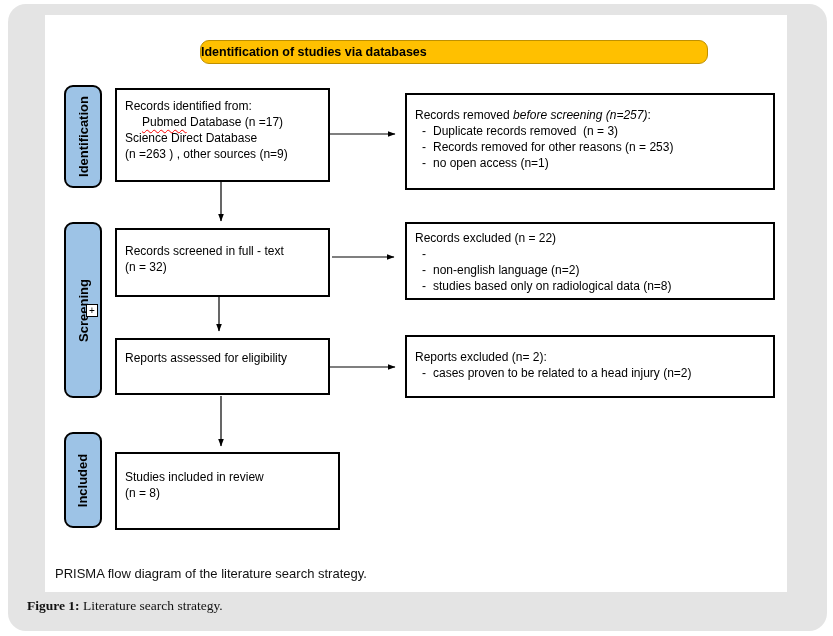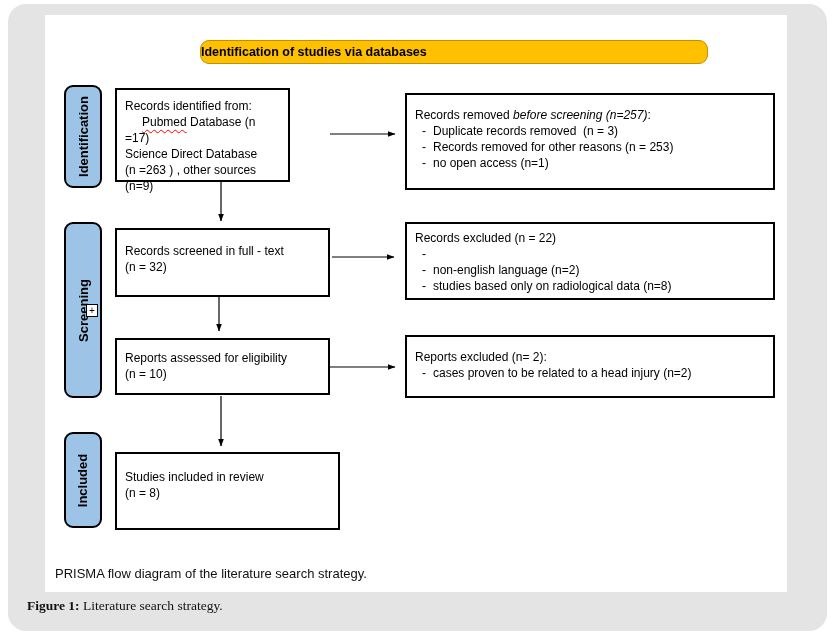--- a/index.html
+++ b/index.html
@@ -22,21 +22,21 @@
                border:2px solid var(--box-border); border-radius:9px;
                display:flex; align-items:center; justify-content:center;}
   .stage-label span{transform:rotate(-90deg); white-space:nowrap;
                     font-size:13px; font-weight:bold; color:#000;}
   #stage-identification{top:85px; height:103px;}
   #stage-screening{top:222px; height:176px;}
   #stage-included{top:432px; height:96px;}
 
   .flowbox{position:absolute; background:#ffffff; border:2px solid var(--box-border);
            font-size:12px; line-height:16px; color:#000;}
-  #box-identified{left:115px; top:88px; width:175px; height:94px; padding:8px 8px;}
+  #box-identified{left:115px; top:88px; width:215px; height:94px; padding:8px 8px;}
   #box-screened{left:115px; top:228px; width:215px; height:69px; padding:13px 8px;}
   #box-assessed{left:115px; top:338px; width:215px; height:57px; padding:10px 8px;}
   #box-included{left:115px; top:452px; width:225px; height:78px; padding:15px 8px;}
   #rbox-removed{left:405px; top:93px; width:370px; height:97px; padding:12px 8px;}
   #rbox-excluded-records{left:405px; top:222px; width:370px; height:78px; padding:6px 8px;}
   #rbox-excluded-reports{left:405px; top:335px; width:370px; height:63px; padding:12px 8px;}
 
   .misspelled{text-decoration:underline wavy var(--squiggle) 1px; text-underline-offset:3px;margin-left:17px;}
   .italic{font-style:italic;}
   .bullet{display:flex;}
@@ -88,21 +88,20 @@
     <div>(n =263 ) , other sources (n=9)</div>
   </div>
 
   <div class="flowbox" id="box-screened">
     <div>Records screened in full - text</div>
     <div>(n = 32)</div>
   </div>
 
   <div class="flowbox" id="box-assessed">
     <div>Reports assessed for eligibility</div>
-    <div>(n = 10)</div>
   </div>
 
   <div class="flowbox" id="box-included">
     <div>Studies included in review</div>
     <div>(n = 8)</div>
   </div>
 
   <div class="flowbox" id="rbox-removed">
     <div><span>Records removed </span><span class="italic">before screening (n=257)</span><span>:</span></div>
     <div class="bullet">

